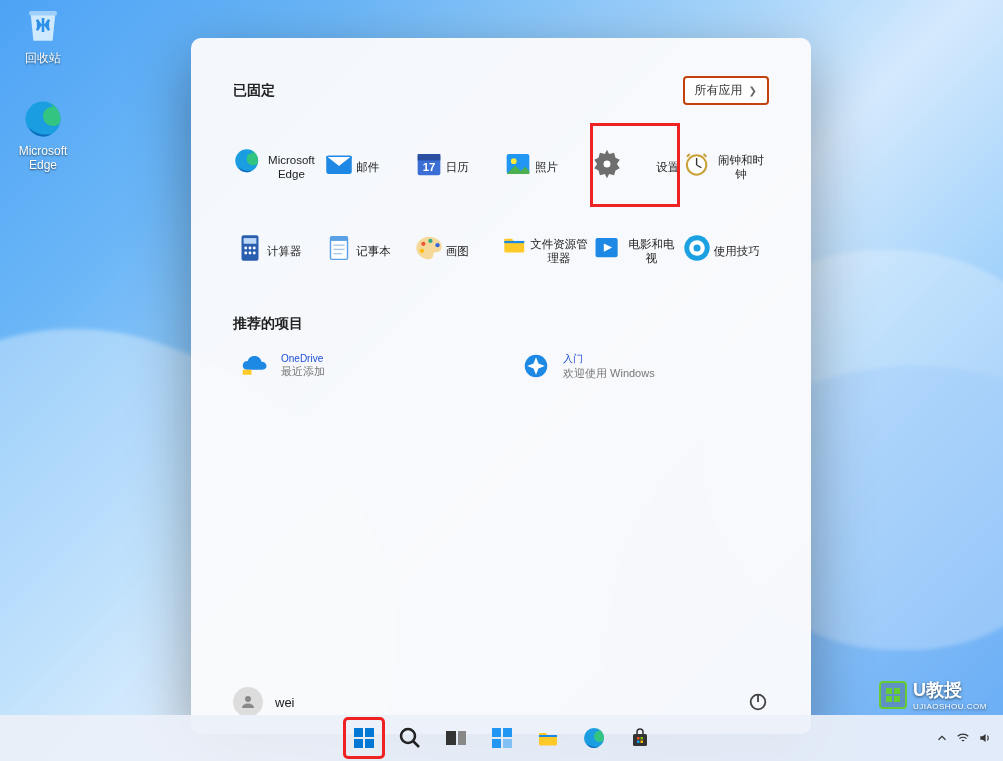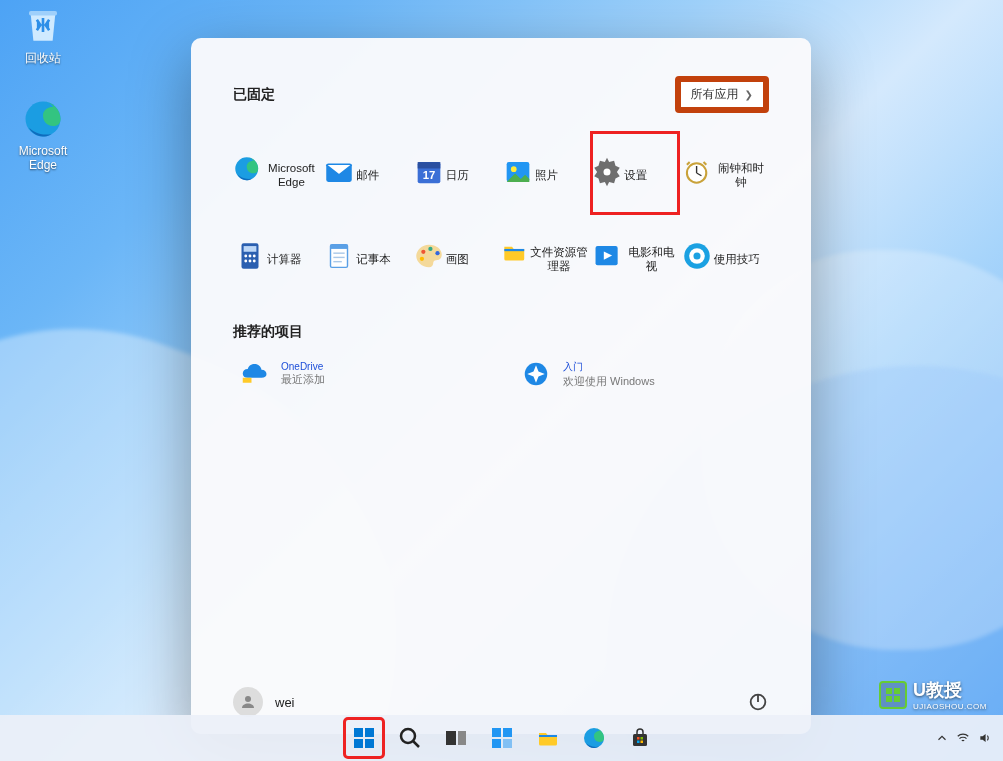--- a/index.html
+++ b/index.html
@@ -13,29 +13,29 @@
 
     .desk-icon { position:absolute; width:76px; text-align:center; cursor:pointer; }
     .desk-icon .ico { width:42px; height:42px; margin:0 auto 4px; }
     .desk-icon .lbl { font-size:12px; color:#fff; text-shadow:0 1px 2px rgba(0,0,0,.6); }
 
     .start-menu { position:absolute; left:191px; top:38px; width:620px; height:696px;
                   background:rgba(250,250,252,0.96); border-radius:10px;
                   box-shadow:0 20px 60px rgba(0,0,0,.35); padding:38px 42px 0; }
     .section-head { display:flex; justify-content:space-between; align-items:center; margin-bottom:18px; }
     .section-head h3 { font-size:14px; font-weight:600; color:#222; }
-    .allapps { font-size:12px; color:#333; background:#fff; border:6px solid #c2410c;
+    .allapps { font-size:12px; color:#333; background:#fff; border:2px solid #c2410c;
                border-radius:4px; padding:4px 10px; cursor:pointer; display:flex; align-items:center; gap:6px; }
     .allapps .chev { font-size:10px; color:#666; }
     .grid { display:grid; grid-template-columns:repeat(6,1fr); gap:0; }
     .tile { display:flex; flex-direction:row; align-items:center; justify-content:flex-start;
             height:84px; cursor:pointer; padding-top:6px; }
     .tile .ico { width:34px; height:34px; margin-bottom:8px; }
     .tile .lbl { font-size:11.5px; color:#222; text-align:center; line-height:1.2; }
-    .tile.hi { outline:3px solid #e22; outline-offset:-3px; }
+    .tile.hi { outline:3px solid #e22; outline-offset:-3px;gap:32px; }
 
     .recommended { margin-top:24px; }
     .rec-grid { display:grid; grid-template-columns:1fr 1fr; gap:18px 40px; margin-top:16px; padding:0 6px; }
     .rec-item { display:flex; align-items:center; gap:12px; cursor:pointer; }
     .rec-item .ico { width:30px; height:30px; }
     .rec-item .txt .t1 { font-size:10px; color:#1d4ed8; }
     .rec-item .txt .t2 { font-size:11px; color:#777; }
 
     .user-row { position:absolute; left:0; right:0; bottom:0; height:64px;
                 display:flex; align-items:center; justify-content:space-between; padding:0 42px; }

